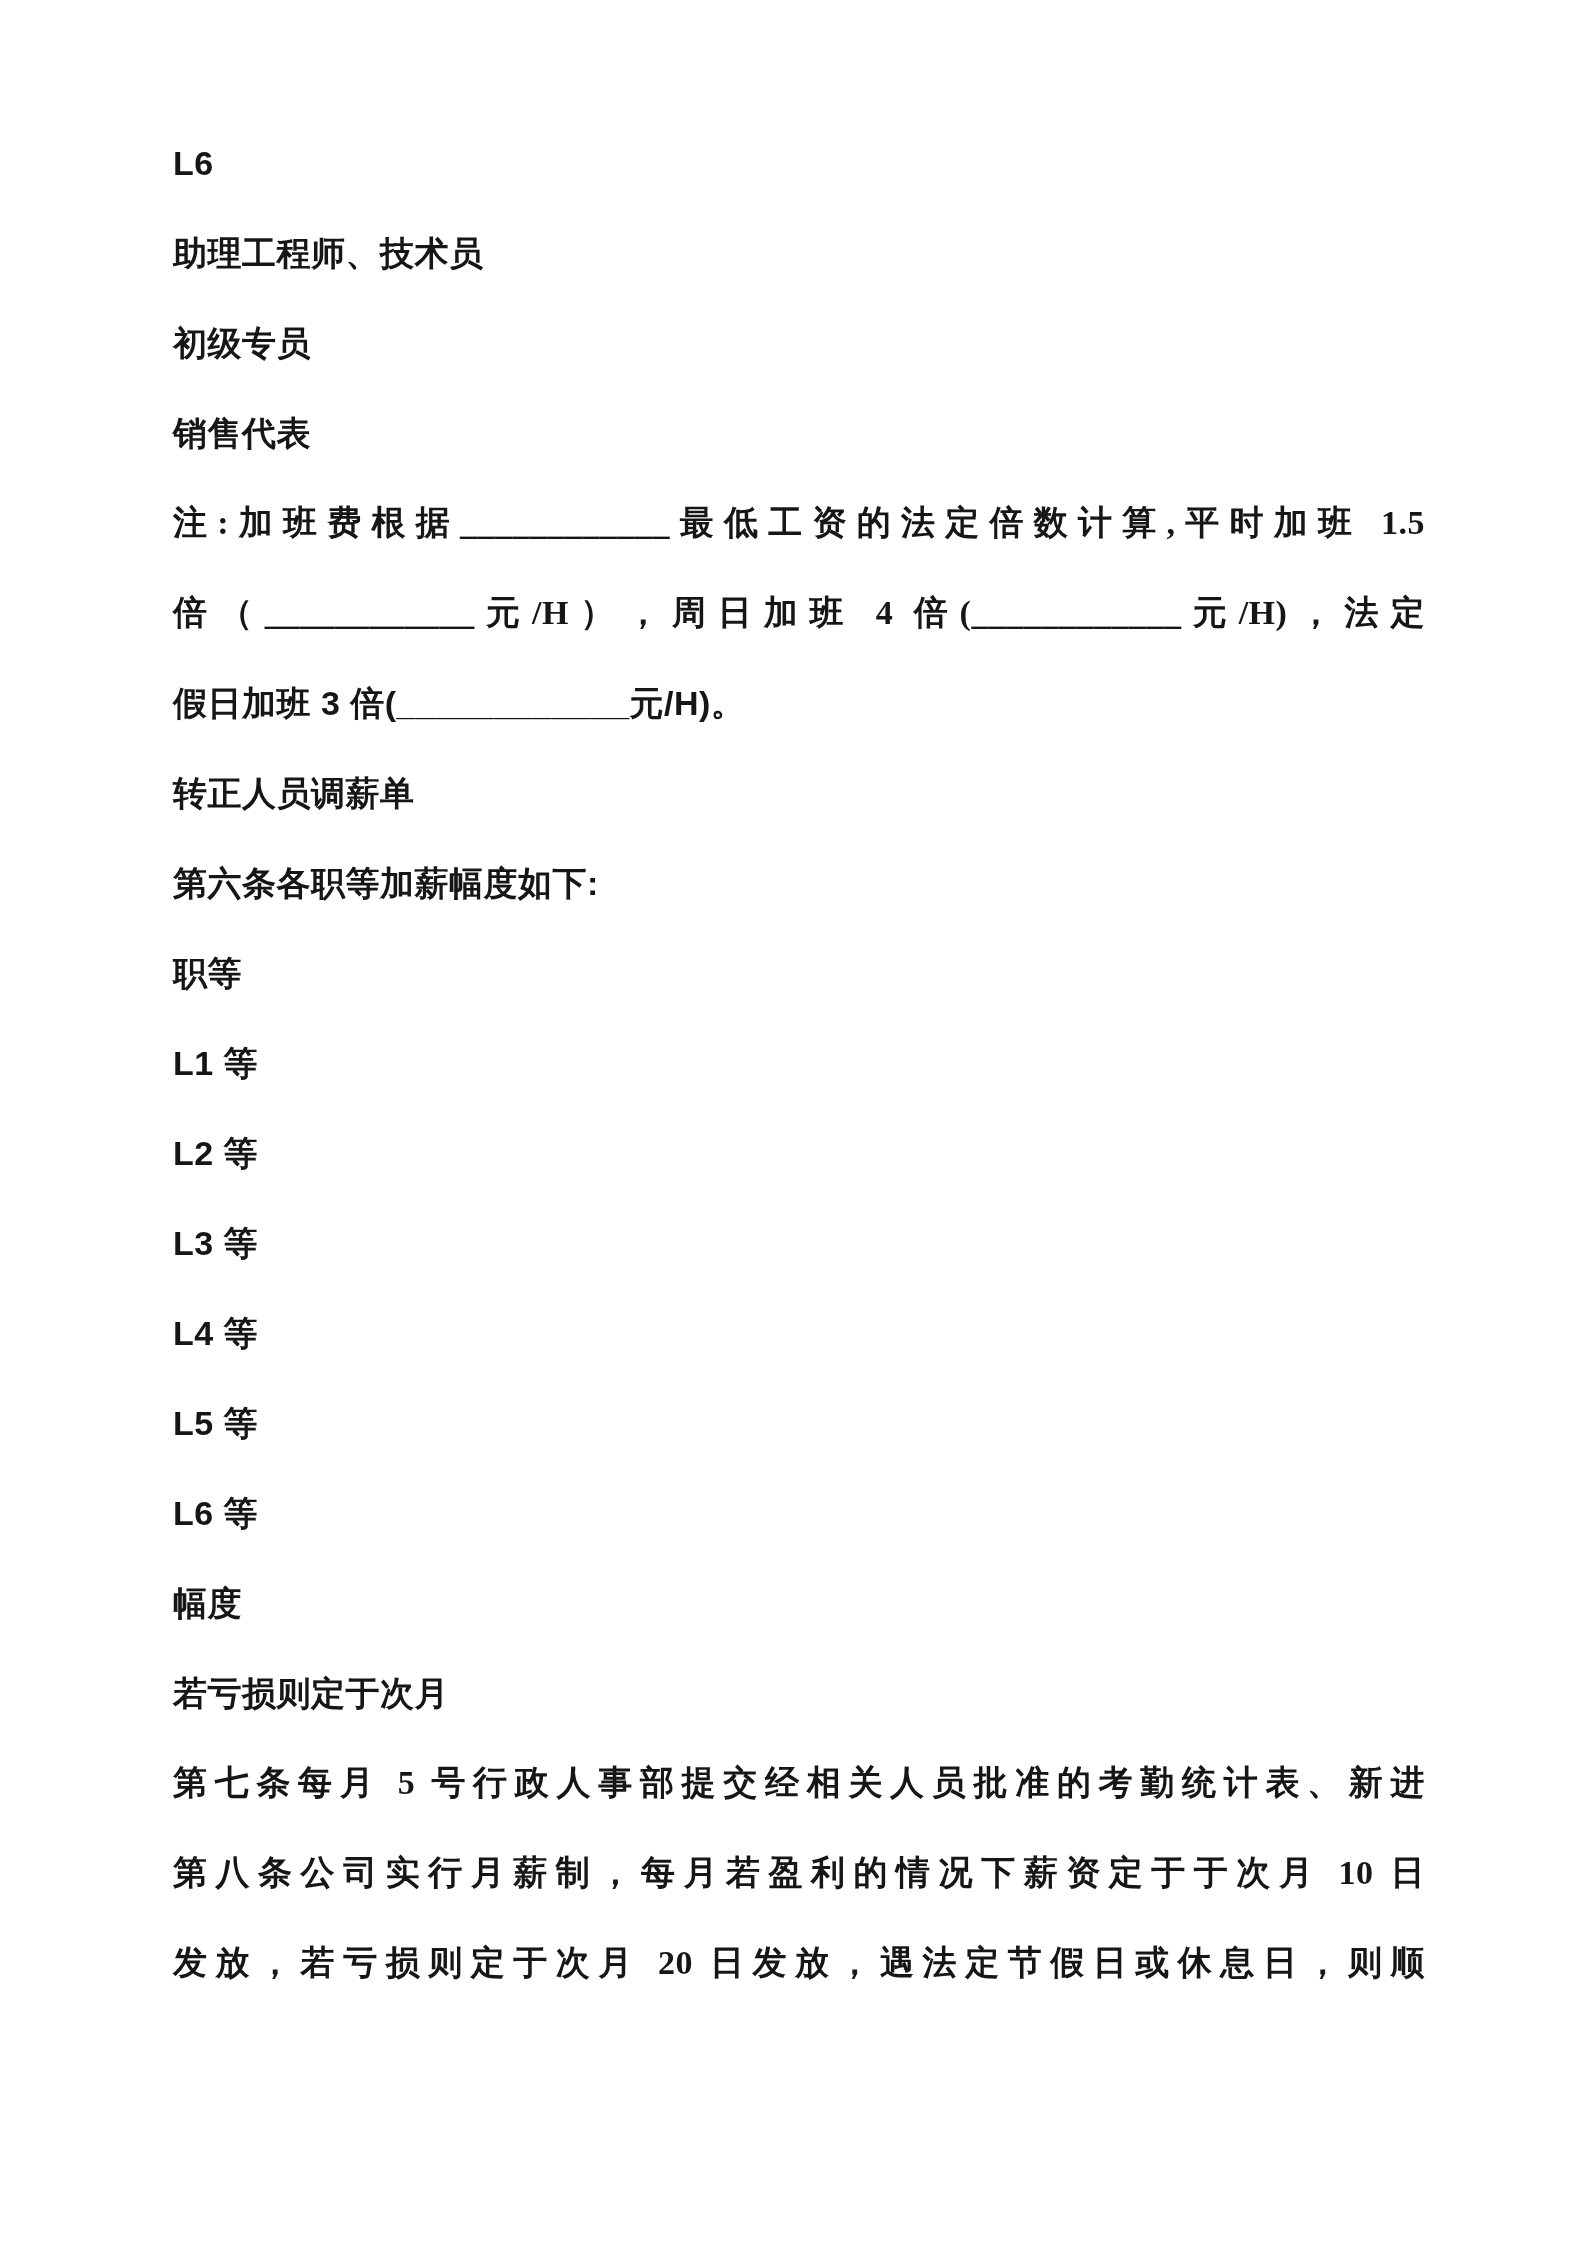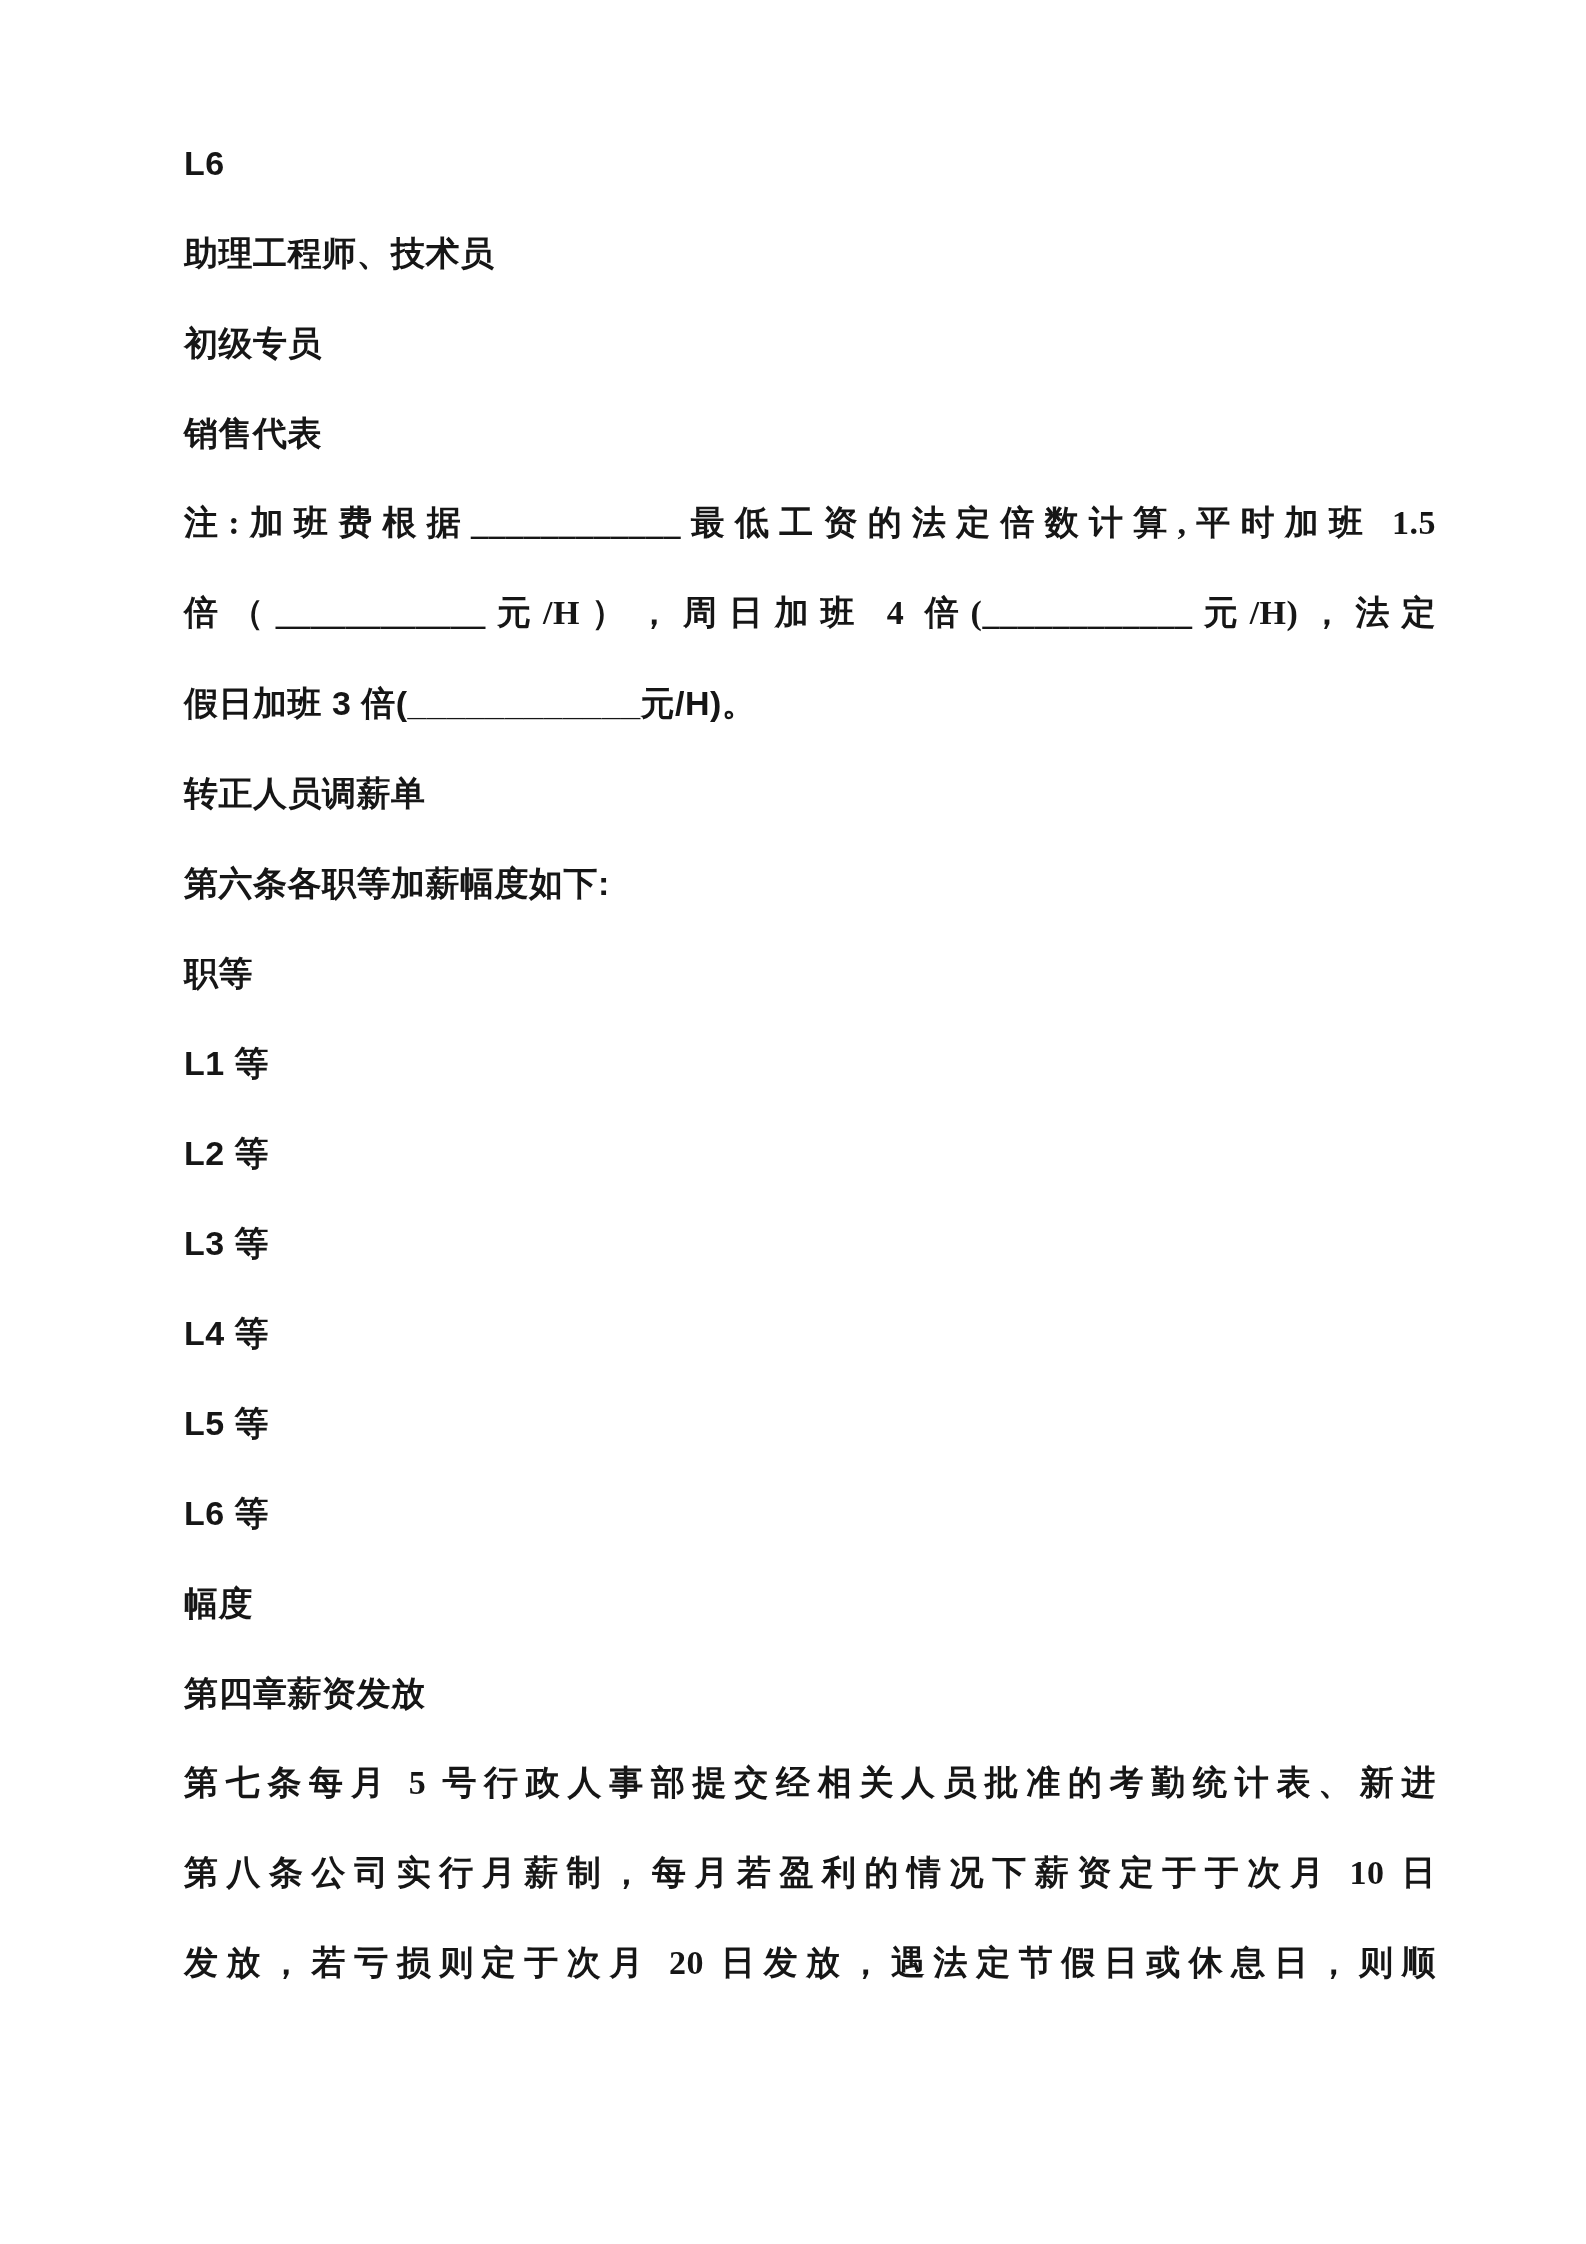--- a/index.html
+++ b/index.html
@@ -10,21 +10,21 @@
   .page {
     position: relative;
     width: 1586px;
     height: 2244px;
     background: #ffffff;
     overflow: hidden;
     font-family: "Liberation Sans", "DejaVu Sans", sans-serif;
   }
   .content {
     position: absolute;
-    left: 184px;
+    left: 173px;
     top: 118px;
     width: 1252px;
   }
   .doc-line {
     font-size: 34px;
     font-weight: 600;
     color: #161616;
     line-height: 90px;
     height: 90px;
     white-space: pre-wrap;
@@ -53,18 +53,18 @@
     <div class="doc-line">转正人员调薪单</div>
     <div class="doc-line">第六条各职等加薪幅度如下:</div>
     <div class="doc-line">职等</div>
     <div class="doc-line">L1 等</div>
     <div class="doc-line">L2 等</div>
     <div class="doc-line">L3 等</div>
     <div class="doc-line">L4 等</div>
     <div class="doc-line">L5 等</div>
     <div class="doc-line">L6 等</div>
     <div class="doc-line">幅度</div>
-    <div class="doc-line">第四章薪资发放</div>
+    <div class="doc-line">若亏损则定于次月</div>
     <div class="doc-line stretch">第七条每月 5 号行政人事部提交经相关人员批准的考勤统计表、新进</div>
     <div class="doc-line stretch">第八条公司实行月薪制，每月若盈利的情况下薪资定于于次月 10 日</div>
     <div class="doc-line stretch">发放，若亏损则定于次月 20 日发放，遇法定节假日或休息日，则顺</div>
   </div>
 </div>
 
 </body></html>

